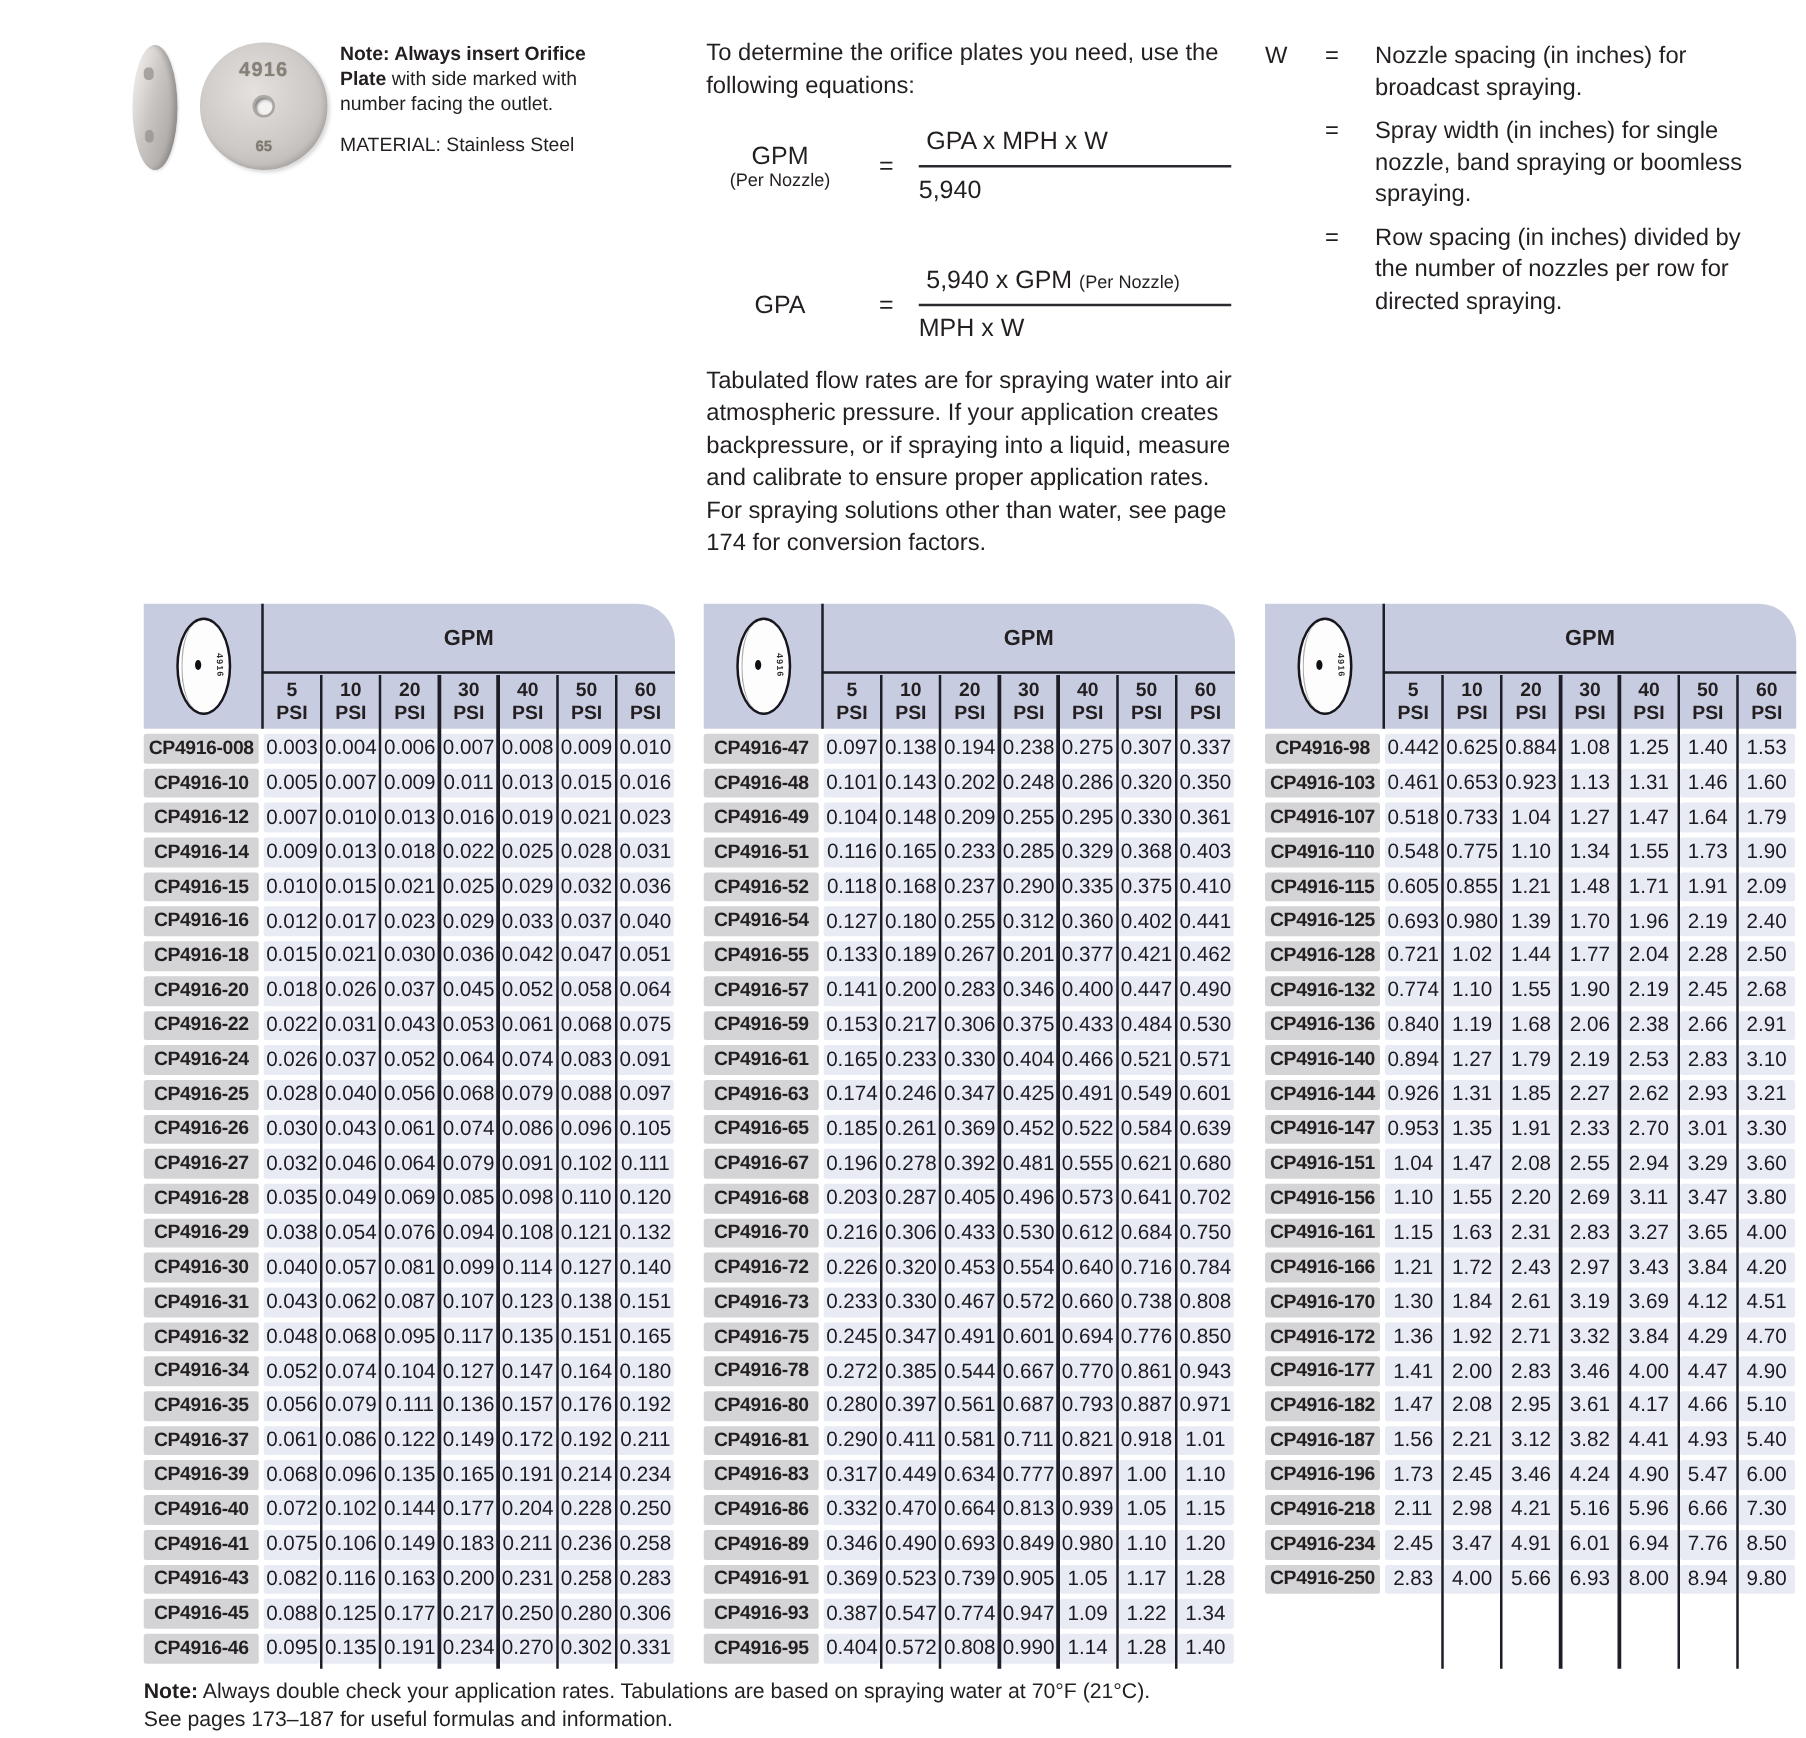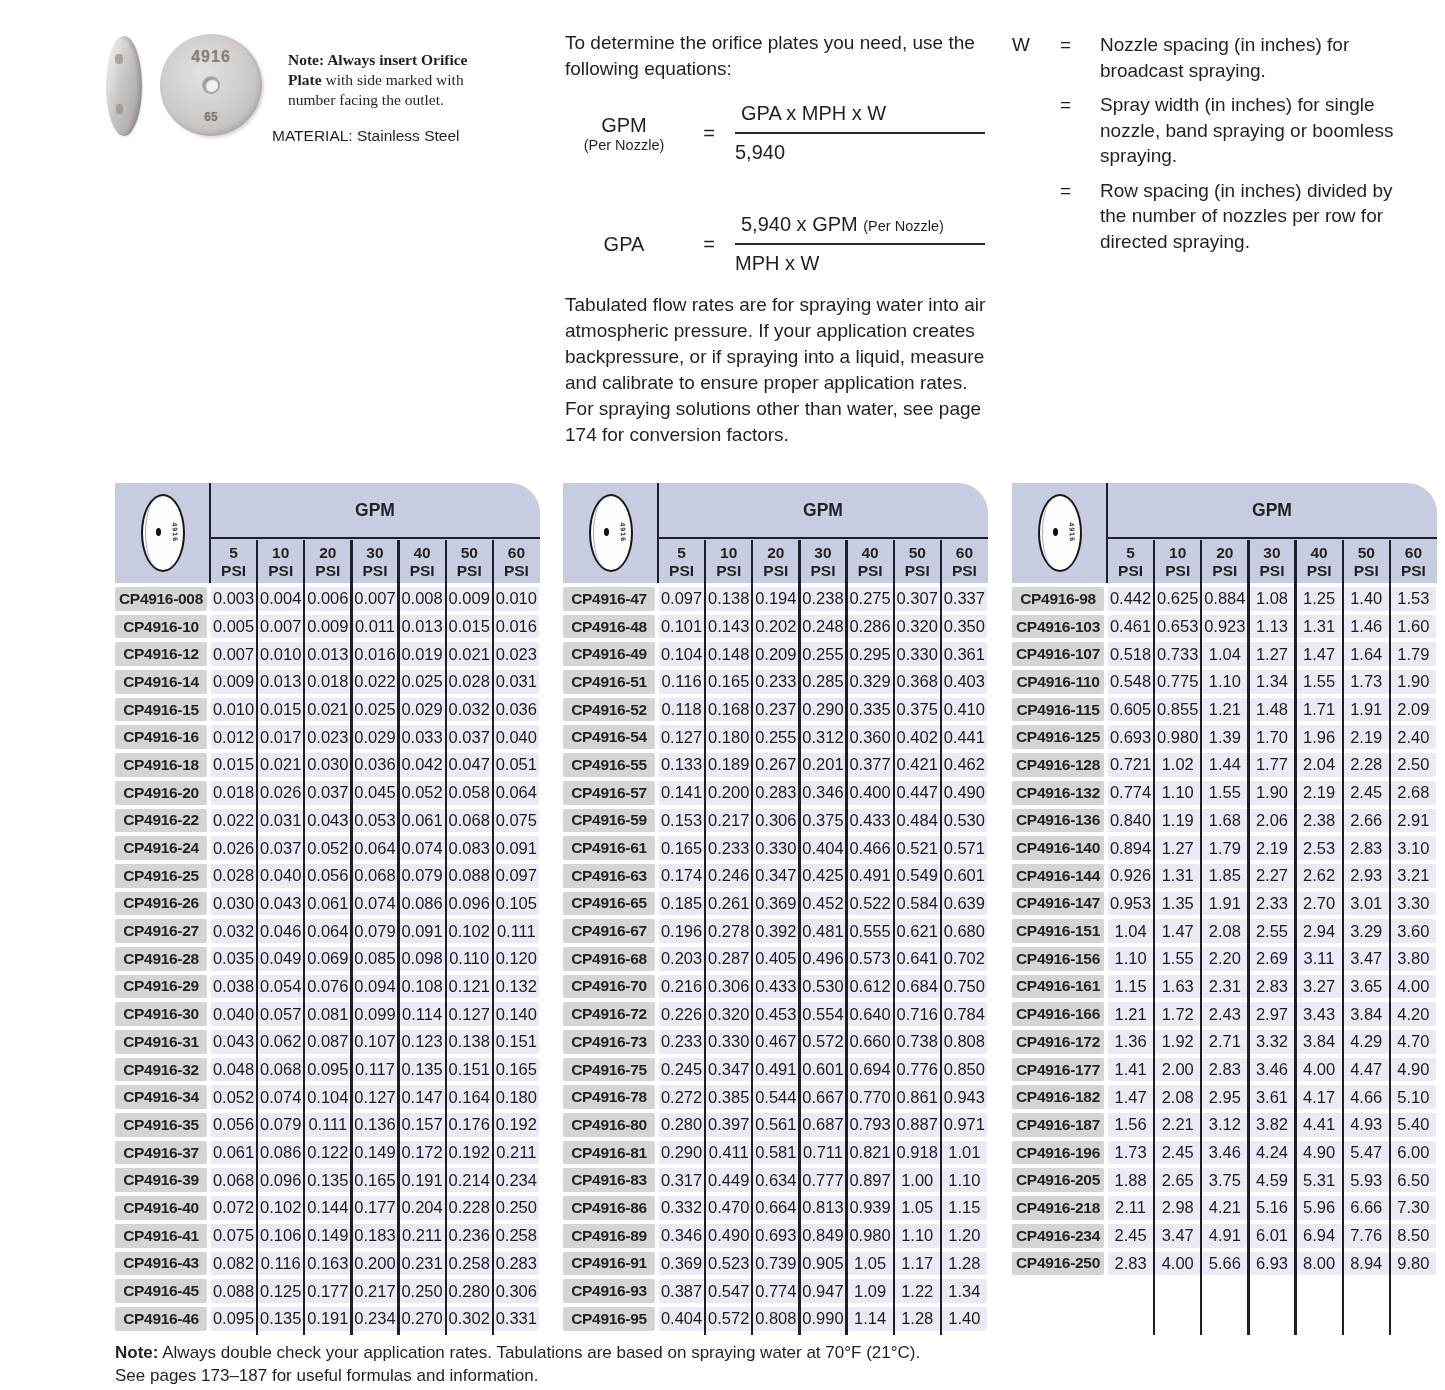--- a/index.html
+++ b/index.html
@@ -22,21 +22,21 @@
     position:absolute;left:62px;top:8px;width:102px;height:102px;border-radius:50%;
     background:radial-gradient(circle at 42% 38%,#e4e1de 0%,#cdc9c6 55%,#aeaaa7 100%);
     box-shadow:2px 2px 3px rgba(0,0,0,.15), inset -2px -2px 4px rgba(0,0,0,.12);
   }
   .pf-num{position:absolute;top:14px;left:0;right:0;text-align:center;font-weight:bold;font-size:16px;color:#868078;letter-spacing:1px;text-shadow:0 0 1px #9a948c;}
   .pf-hole{position:absolute;left:44px;top:44px;width:14px;height:14px;border-radius:50%;background:#f4f2f0;box-shadow:inset 1.5px 1.5px 2px rgba(0,0,0,.45), 0 0 0 2px rgba(120,115,110,.5);}
   .pf-size{position:absolute;bottom:12px;left:0;right:0;text-align:center;font-weight:bold;font-size:12px;color:#7d776f;text-shadow:0 0 1px #9a948c;}
 
   
   .note-block{position:absolute;left:272px;top:34px;width:215px;font-size:15.5px;line-height:20px;}
-  .note-p{margin:16px;font-family:Liberation Serif, serif;}
+  .note-p{margin:0;}
   .material{margin:13px 0 0 0;}
 
   
   .midcol{position:absolute;left:565px;top:30px;width:430px;}
   .intro{margin:0;font-size:19px;line-height:26px;}
   .eq{display:flex;align-items:center;position:absolute;left:0;width:420px;}
   .eq1{top:72px;}
   .eq2{top:183px;}
   .eq-lhs{width:118px;text-align:center;}
   .eq-lhs-main{font-size:20px;}
@@ -981,20 +981,30 @@
         <div class="t-label">CP4916-166</div>
         <div class="t-cell">1.21</div>
         <div class="t-cell">1.72</div>
         <div class="t-cell">2.43</div>
         <div class="t-cell">2.97</div>
         <div class="t-cell">3.43</div>
         <div class="t-cell">3.84</div>
         <div class="t-cell">4.20</div>
       </div>
       <div class="t-row">
+        <div class="t-label">CP4916-170</div>
+        <div class="t-cell">1.30</div>
+        <div class="t-cell">1.84</div>
+        <div class="t-cell">2.61</div>
+        <div class="t-cell">3.19</div>
+        <div class="t-cell">3.69</div>
+        <div class="t-cell">4.12</div>
+        <div class="t-cell">4.51</div>
+      </div>
+      <div class="t-row">
         <div class="t-label">CP4916-172</div>
         <div class="t-cell">1.36</div>
         <div class="t-cell">1.92</div>
         <div class="t-cell">2.71</div>
         <div class="t-cell">3.32</div>
         <div class="t-cell">3.84</div>
         <div class="t-cell">4.29</div>
         <div class="t-cell">4.70</div>
       </div>
       <div class="t-row">
@@ -1031,30 +1041,20 @@
         <div class="t-label">CP4916-196</div>
         <div class="t-cell">1.73</div>
         <div class="t-cell">2.45</div>
         <div class="t-cell">3.46</div>
         <div class="t-cell">4.24</div>
         <div class="t-cell">4.90</div>
         <div class="t-cell">5.47</div>
         <div class="t-cell">6.00</div>
       </div>
       <div class="t-row">
-        <div class="t-label">CP4916-205</div>
-        <div class="t-cell">1.88</div>
-        <div class="t-cell">2.65</div>
-        <div class="t-cell">3.75</div>
-        <div class="t-cell">4.59</div>
-        <div class="t-cell">5.31</div>
-        <div class="t-cell">5.93</div>
-        <div class="t-cell">6.50</div>
-      </div>
-      <div class="t-row">
         <div class="t-label">CP4916-218</div>
         <div class="t-cell">2.11</div>
         <div class="t-cell">2.98</div>
         <div class="t-cell">4.21</div>
         <div class="t-cell">5.16</div>
         <div class="t-cell">5.96</div>
         <div class="t-cell">6.66</div>
         <div class="t-cell">7.30</div>
       </div>
       <div class="t-row">

